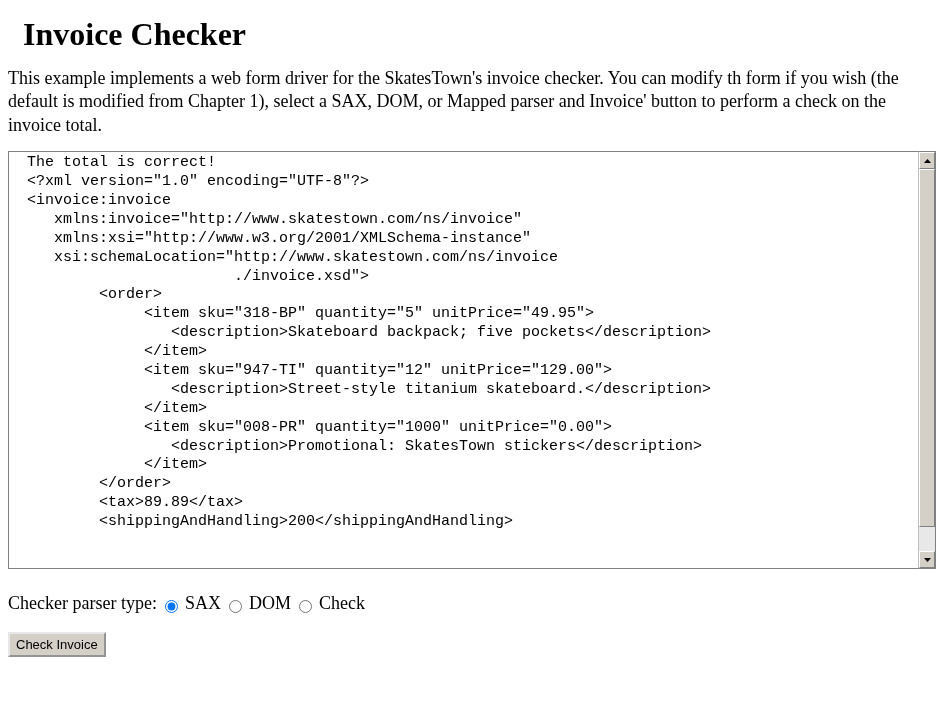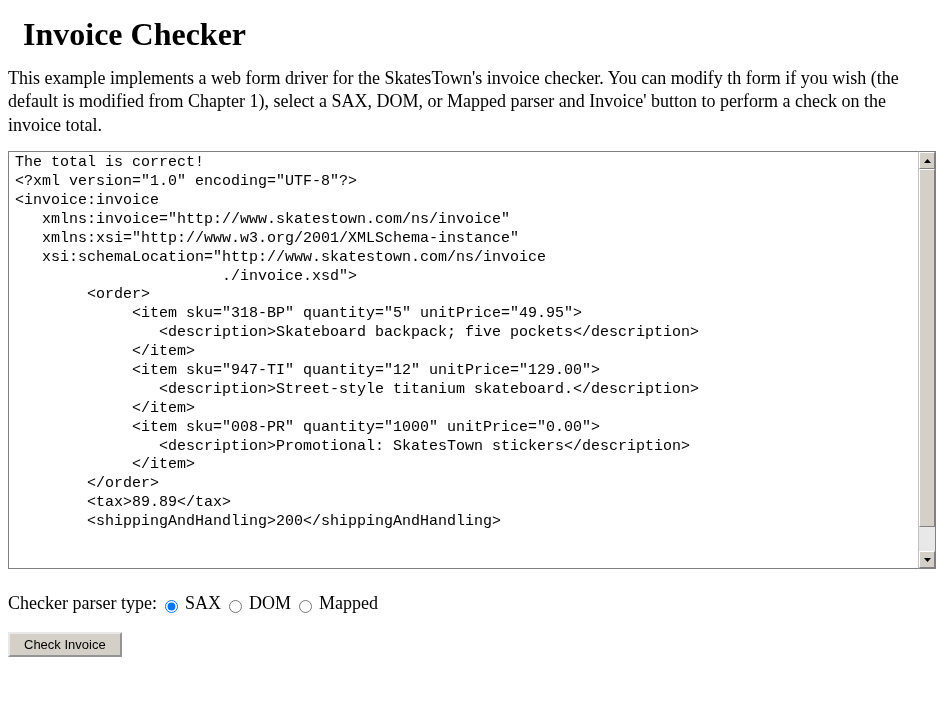--- a/index.html
+++ b/index.html
@@ -20,21 +20,21 @@
     }
     .textarea-wrap {
       position: relative;
       width: 910px;
     }
     textarea {
       font-family: "Courier New", Courier, monospace;
       font-size: 15px;
       width: 910px;
       height: 418px;
-      padding: 2px 6px;
+      padding: 2px 18px;
       border: 1px solid #808080;
       border-right: none;
       box-sizing: border-box;
       resize: none;
       overflow: hidden;
       white-space: pre;
       line-height: 1.26;
     }
     .fake-scrollbar {
       position: absolute;
@@ -88,21 +88,21 @@
       margin-bottom: 18px;
     }
     .parser-row input[type="radio"] {
       margin-left: 4px;
       margin-right: 2px;
       vertical-align: middle;
     }
     .check-btn {
       font-family: Arial, sans-serif;
       font-size: 13px;
-      padding: 3px 14px;
+      padding: 3px 6px;
       background: #d4d0c8;
       border: 2px outset #e8e8e8;
       cursor: pointer;
     }
   </style>
 </head>
 <body>
 
 
 
@@ -148,19 +148,19 @@
   </div>
 </div>
 
 <div class="parser-row">
   <span>Checker parser type:</span>
   <input type="radio" name="parser" checked="" style="">
   <span>SAX</span>
   <input type="radio" name="parser" style="">
   <span>DOM</span>
   <input type="radio" name="parser" style="">
-  <span>Mapped</span>
+  <span>Check</span>
 </div>
 
 <button class="check-btn">Check Invoice</button>
 
 
 
 
 </body></html>

